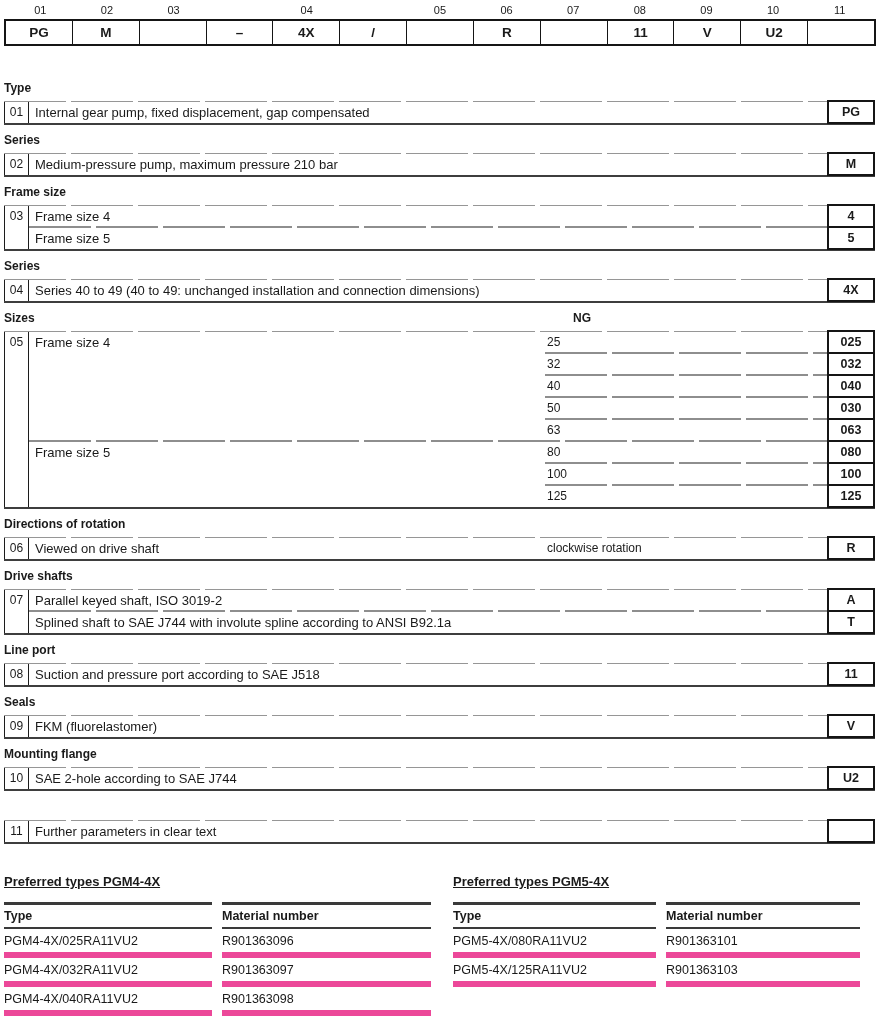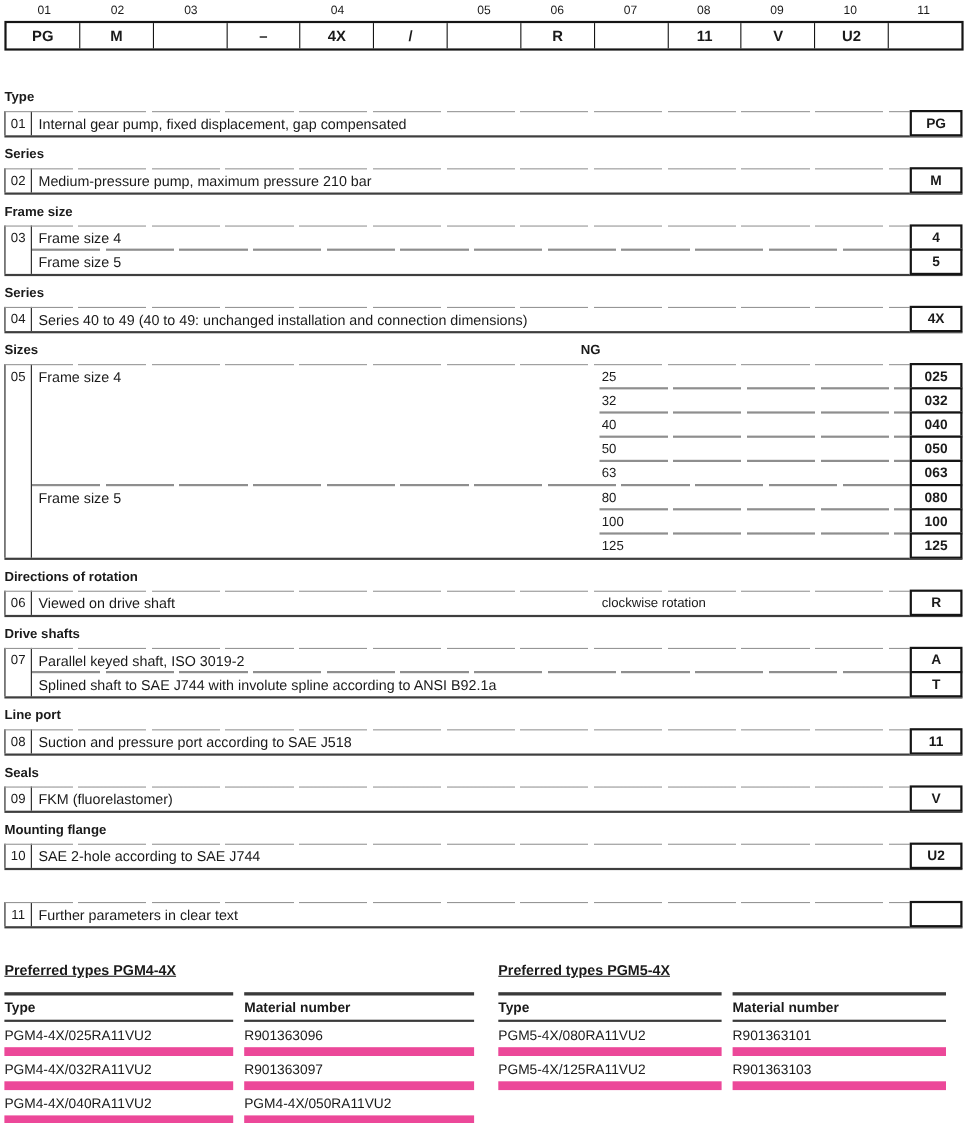--- a/index.html
+++ b/index.html
@@ -13,21 +13,21 @@
   .ov-row { display:flex; border:2.5px solid #151515; height:27px; box-sizing:border-box; }
   .ov { flex:1 1 0; display:flex; align-items:center; justify-content:center;
         font-weight:bold; font-size:13.5px; border-right:1.5px solid #151515; }
   .ov:last-child { border-right:none; }
 
   
   .sections { margin-top:35px; }
   .section { margin-top:8px; }
   .section.no-head { margin-top:29px; }
   .sec-head { position:relative; height:14px; line-height:14px; font-size:12px; font-weight:bold; margin:0 0 6px 0; }
-  .ng-label { position:absolute; left:524px; top:0; }
+  .ng-label { position:absolute; left:569px; top:0; }
   .block { position:relative; display:flex; border-bottom:2px solid #3e3e3e; width:871px; box-sizing:border-box; }
   .block::before { content:""; position:absolute; left:0; right:0; top:0; height:1px; z-index:2;
        background-image:repeating-linear-gradient(to right,#969696 0 62px, rgba(0,0,0,0) 62px 67px); }
   .numcol { width:25px; box-sizing:border-box; border-left:1.5px solid #1c1c1c; border-right:1.5px solid #1c1c1c;
        font-size:12px; text-align:center; padding-top:4px; }
   .rowswrap { flex:1 1 auto; display:flex; flex-direction:column; }
   .crow { position:relative; height:22px; display:flex; align-items:center; }
   .crow.sep::before, .crow.sep-full::before, .crow.sep-ng::before { content:""; position:absolute; left:0; right:0; top:-1px; height:1.5px;
        background-image:repeating-linear-gradient(to right,#8e8e8e 0 62px, rgba(0,0,0,0) 62px 67px); }
   .crow.sep-ng::before { left:516px; }
@@ -36,21 +36,21 @@
   .codebox { position:absolute; right:0; top:-1px; height:calc(100% + 2px); width:48px; box-sizing:border-box;
        border:2px solid #151515; background:#fff; display:flex; align-items:center; justify-content:center;
        font-weight:bold; font-size:12.5px; z-index:3; }
 
   
   .pref-wrap { display:flex; gap:22px; margin-top:30px; }
   .pref-title { font-weight:bold; font-size:13px; height:15px; margin-bottom:13px; white-space:nowrap;text-decoration:underline; }
   .pgrid { display:grid; column-gap:10px; }
   .pref-left { width:427px; } .pref-left .pgrid { grid-template-columns:208px 1fr; }
   .pref-right { width:407px; } .pref-right .pgrid { grid-template-columns:203px 1fr; }
-  .pcell { height:23px; display:flex; align-items:center; font-size:12.5px; border-bottom:8px solid #ec4899; white-space:nowrap; }
+  .pcell { height:23px; display:flex; align-items:center; font-size:12.5px; border-bottom:6px solid #ec4899; white-space:nowrap; }
   .pth { height:22px; font-weight:bold; border-top:3px solid #3a3a3a; border-bottom:2px solid #3a3a3a; }
 </style>
 </head>
 <body>
 
 <div class="page">
   <div class="order-table">
     <div class="oh-row" id="ohRow">
         <div class="oh">01</div>
         <div class="oh">02</div>
@@ -148,21 +148,21 @@
             <div class="crow sep-ng">
               <span class="mid">32</span>
               <span class="codebox">032</span>
             </div>
             <div class="crow sep-ng">
               <span class="mid">40</span>
               <span class="codebox">040</span>
             </div>
             <div class="crow sep-ng">
               <span class="mid">50</span>
-              <span class="codebox">050</span>
+              <span class="codebox">030</span>
             </div>
             <div class="crow sep-ng">
               <span class="mid">63</span>
               <span class="codebox">063</span>
             </div>
             <div class="crow sep-full">
               <span class="desc">Frame size 5</span>
               <span class="mid">80</span>
               <span class="codebox">080</span>
             </div>
@@ -258,20 +258,21 @@
       <div class="pref-left">
         <div class="pref-title">Preferred types PGM4-4X</div>
         <div class="pgrid">
           <div class="pcell pth">Type</div>
           <div class="pcell pth">Material number</div>
           <div class="pcell">PGM4-4X/025RA11VU2</div>
           <div class="pcell">R901363096</div>
           <div class="pcell">PGM4-4X/032RA11VU2</div>
           <div class="pcell">R901363097</div>
           <div class="pcell">PGM4-4X/040RA11VU2</div>
+          <div class="pcell">R901363098</div>
           <div class="pcell">PGM4-4X/050RA11VU2</div>
           <div class="pcell">R901363099</div>
         </div>
       </div>
       <div class="pref-right">
         <div class="pref-title">Preferred types PGM5-4X</div>
         <div class="pgrid">
           <div class="pcell pth">Type</div>
           <div class="pcell pth">Material number</div>
           <div class="pcell">PGM5-4X/080RA11VU2</div>

